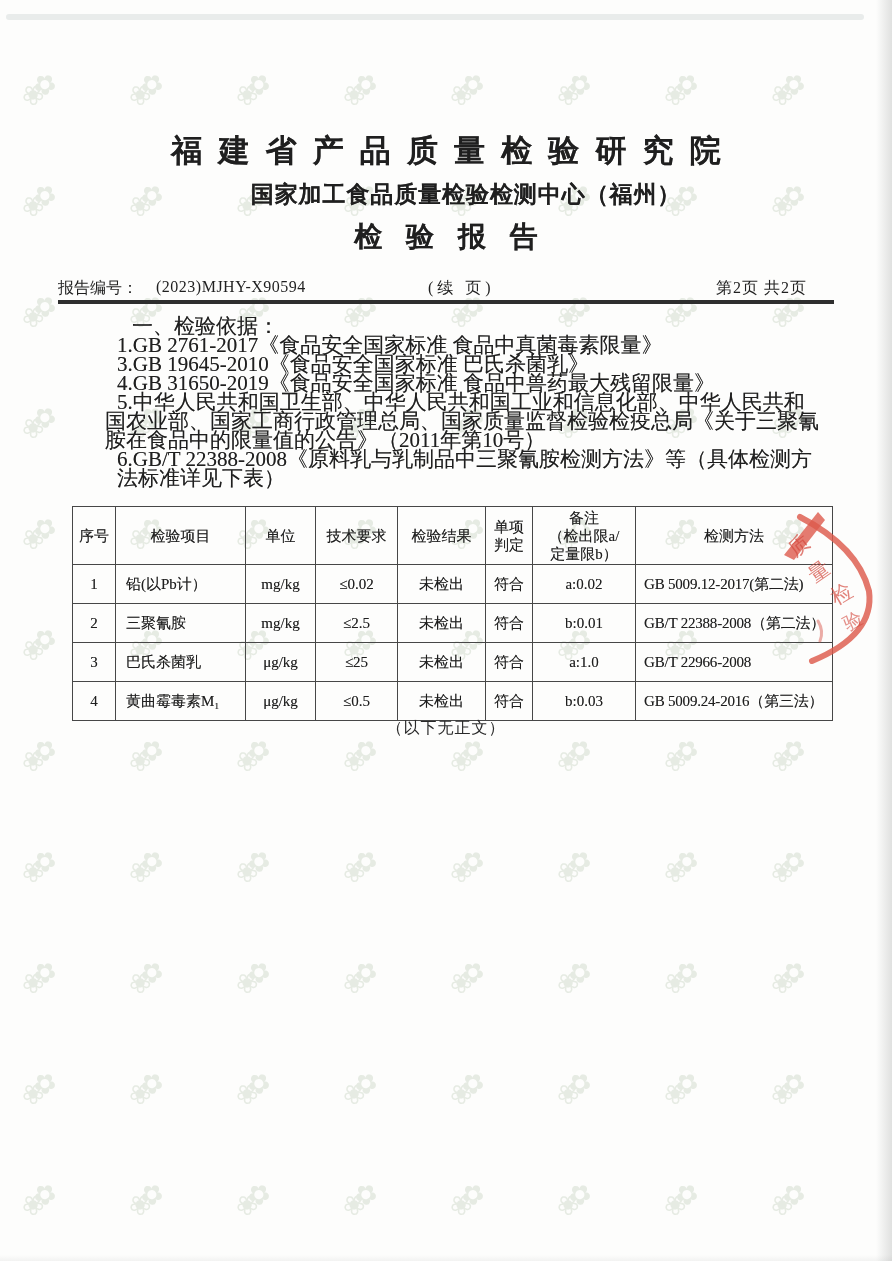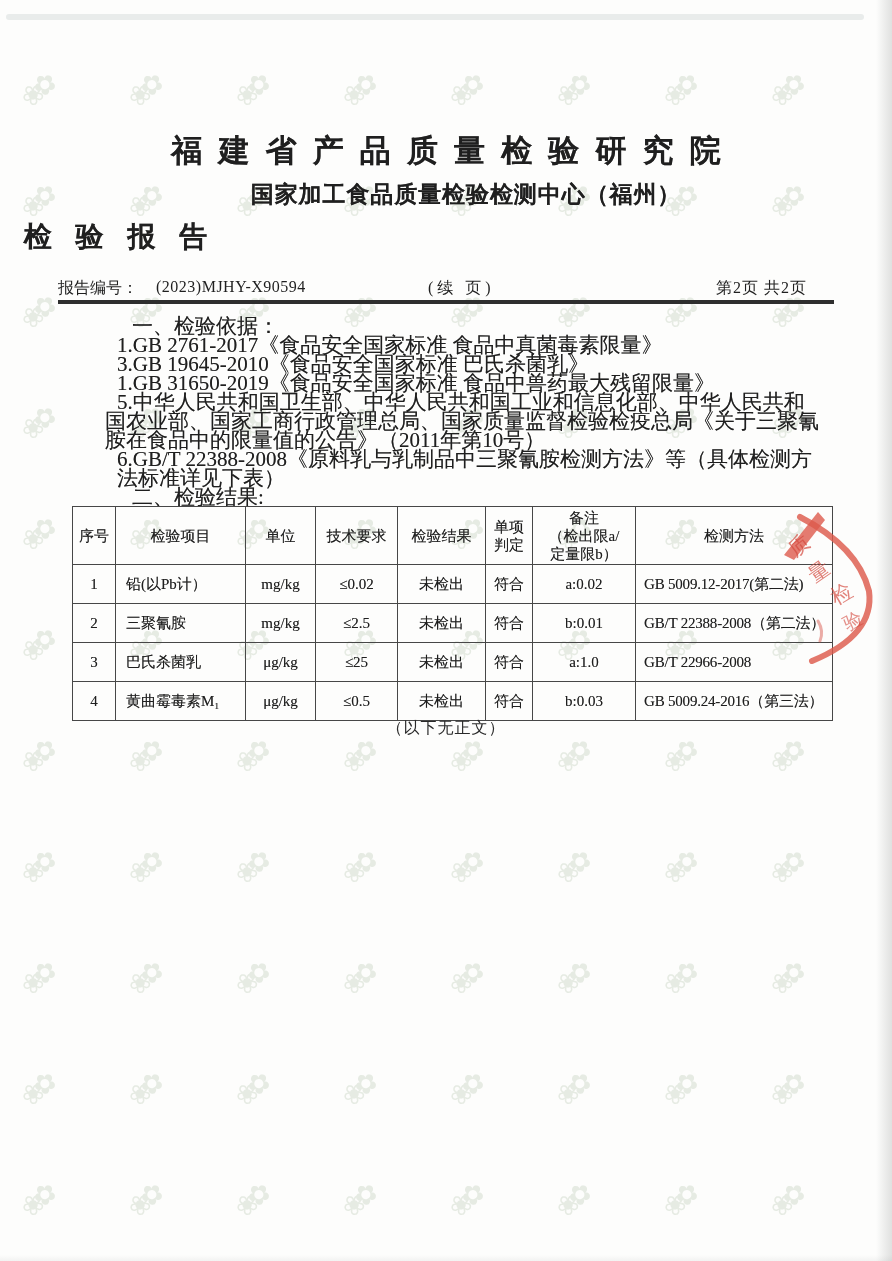--- a/index.html
+++ b/index.html
@@ -21,21 +21,21 @@
   .wm{position:absolute;width:72px;height:80px;transform:rotate(-40deg);
     font-family:"DejaVu Sans",sans-serif;font-size:27px;letter-spacing:-7px;
     line-height:30px;user-select:none;}
   
   .org-title{position:absolute;top:130px;left:0;width:100%;text-align:center;
     font-size:31px;font-weight:bold;letter-spacing:0.52em;text-indent:0.52em;
     z-index:2;text-shadow:0 0 0.5px rgba(0,0,0,0.6);}
   .sub-title{position:absolute;top:179px;left:0;width:100%;text-align:center;
     font-size:23px;font-weight:bold;letter-spacing:0.04em;z-index:2;
     text-shadow:0 0 0.5px rgba(0,0,0,0.6);margin-left:20px;}
-  .report-title{position:absolute;top:218px;left:0;width:100%;text-align:left;
+  .report-title{position:absolute;top:218px;left:0;width:100%;text-align:center;
     font-size:28px;font-weight:bold;letter-spacing:0.85em;text-indent:0.85em;
     z-index:2;text-shadow:0 0 0.5px rgba(0,0,0,0.6);}
   .meta-row{position:absolute;top:278px;left:0;width:100%;height:20px;
     font-size:16px;z-index:2;}
   .meta-label{position:absolute;left:58px;top:0;}
   .meta-value{position:absolute;left:156px;top:0;font-family:"Liberation Serif","DejaVu Serif",serif;letter-spacing:0.5px;}
   .meta-continued{position:absolute;left:428px;top:0;letter-spacing:0.25em;}
   .meta-page{position:absolute;left:716px;top:0;letter-spacing:1px;}
   .header-rule{position:absolute;top:300px;left:58px;width:776px;height:4px;
     background:#2e2e2e;z-index:2;}
@@ -172,24 +172,23 @@
     <span class="meta-value">(2023)MJHY-X90594</span>
     <span class="meta-continued">(续 页)</span>
     <span class="meta-page">第2页 共2页</span>
   </div>
   <div class="header-rule"></div>
 
   <div class="basis">
     <p class="heading">一、检验依据：</p>
     <p>1.GB 2761-2017《食品安全国家标准 食品中真菌毒素限量》</p>
     <p>3.GB 19645-2010《食品安全国家标准 巴氏杀菌乳》</p>
-    <p>1.GB 31650-2019《食品安全国家标准 食品中兽药最大残留限量》</p>
+    <p>4.GB 31650-2019《食品安全国家标准 食品中兽药最大残留限量》</p>
     <p class="hang">5.中华人民共和国卫生部、中华人民共和国工业和信息化部、中华人民共和国农业部、国家工商行政管理总局、国家质量监督检验检疫总局《关于三聚氰胺在食品中的限量值的公告》（2011年第10号）</p>
     <p>6.GB/T 22388-2008《原料乳与乳制品中三聚氰胺检测方法》等（具体检测方法标准详见下表）</p>
-    <p class="heading">二、检验结果:</p>
   </div>
 
   <table class="results-table">
     <colgroup>
       <col style="width:43px">
         <col style="width:130px">
         <col style="width:70px">
         <col style="width:82px">
       <col style="width:88px">
         <col style="width:47px">

